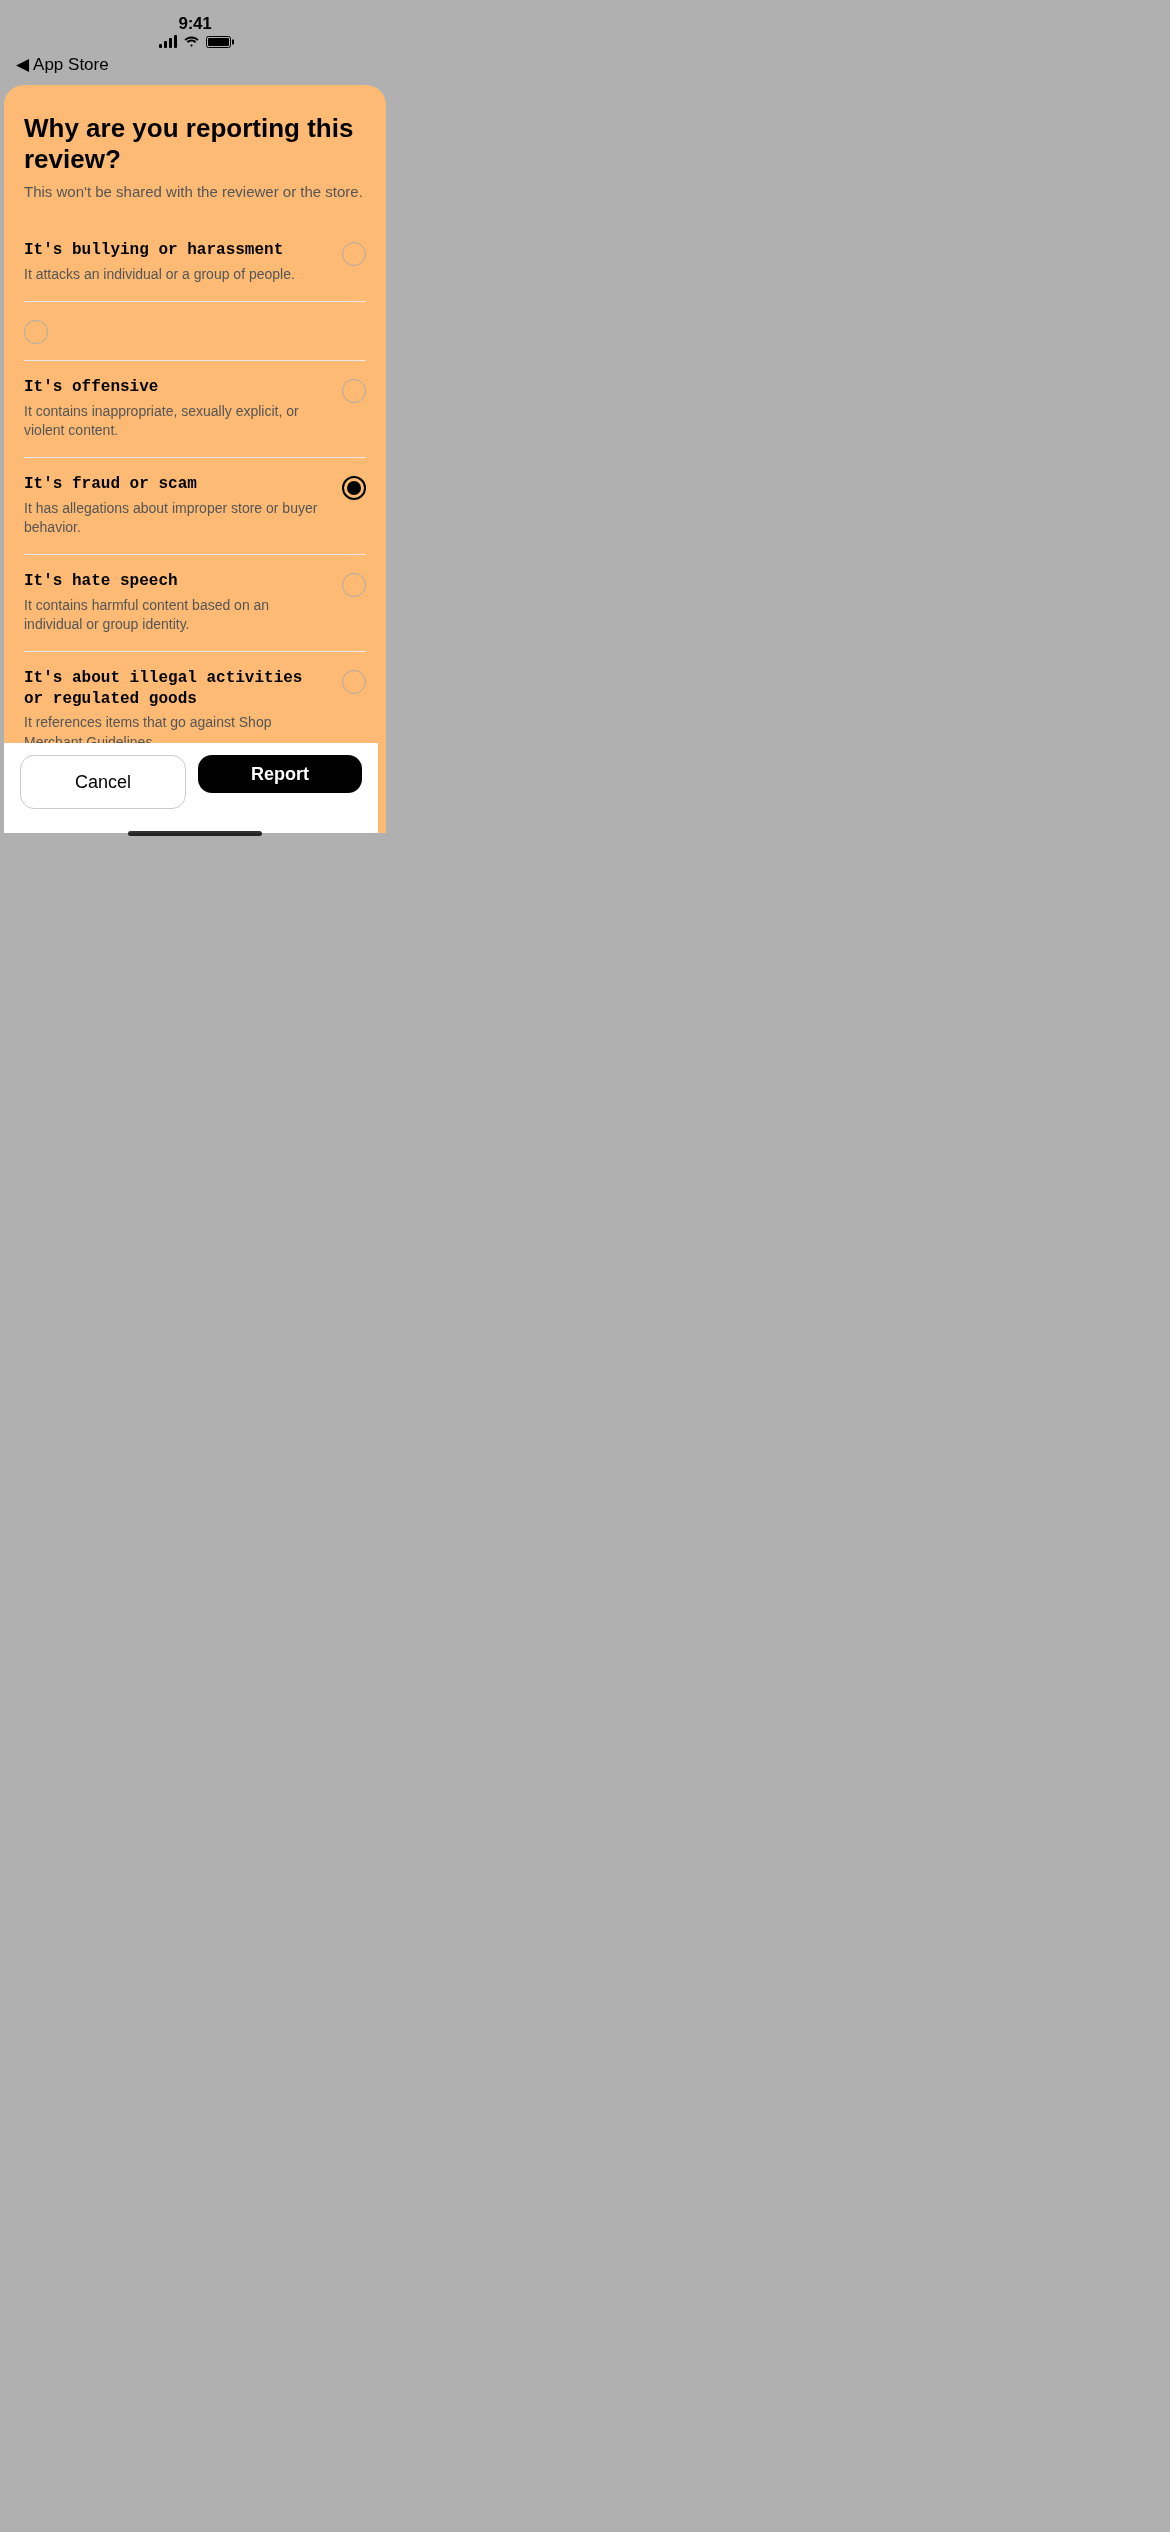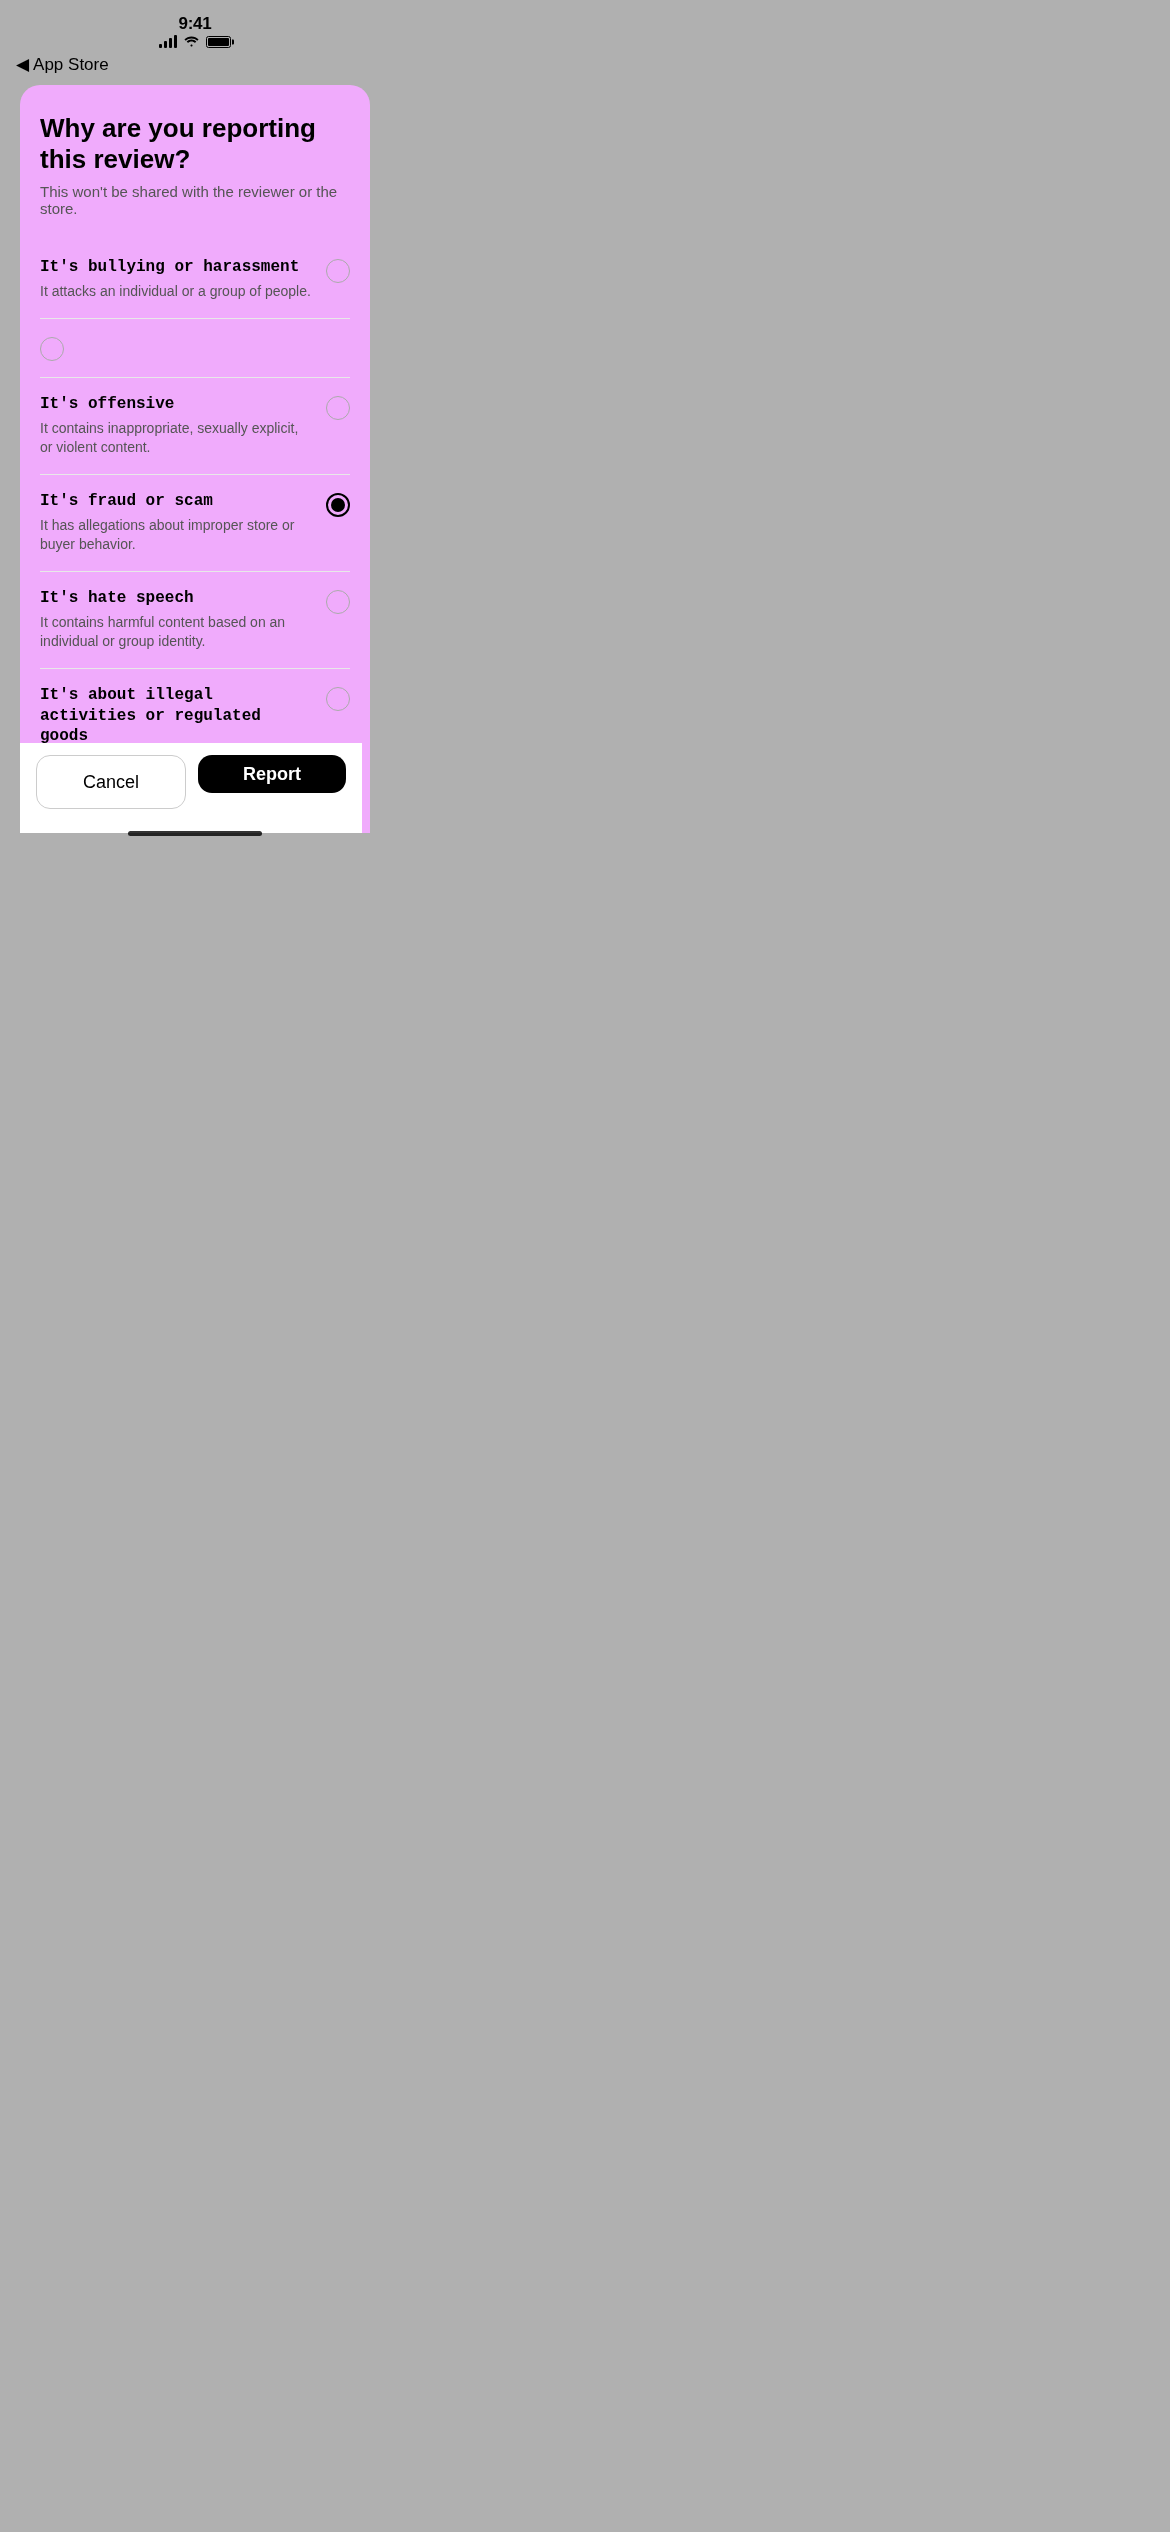--- a/index.html
+++ b/index.html
@@ -99,23 +99,23 @@
     }
 
     .back-label {
       font-size: 17px;
       color: #000;
       font-weight: 400;
     }
 
     
     .modal-sheet {
-      background: #f0abfc;
+      background: #fdba74;
       border-radius: 20px 20px 0 0;
-      margin: 0 20px;
+      margin: 0 4px;
       padding: 28px 20px 0 20px;
       height: calc(844px - 96px);
       overflow: hidden;
       position: relative;
       display: flex;
       flex-direction: column;
     }
 
     .modal-title {
       font-size: 26px;

